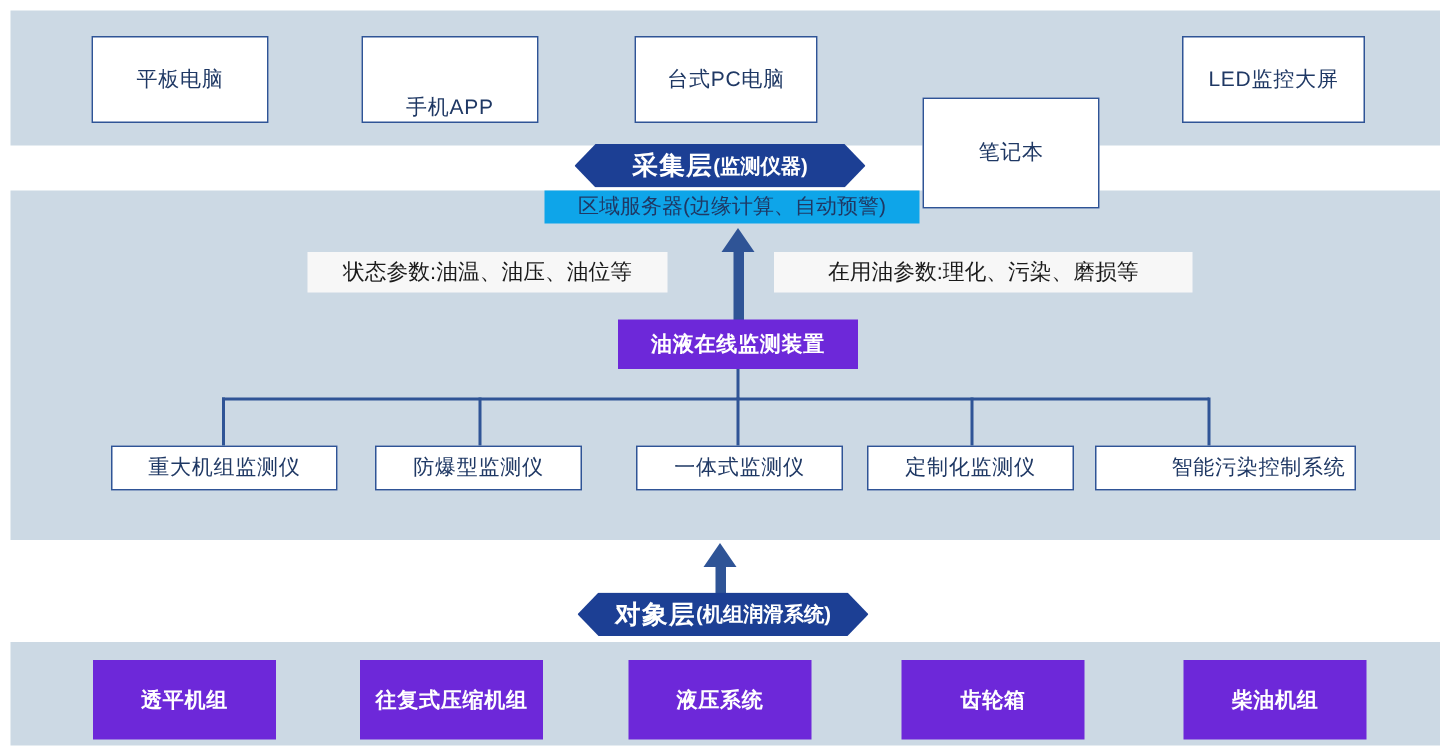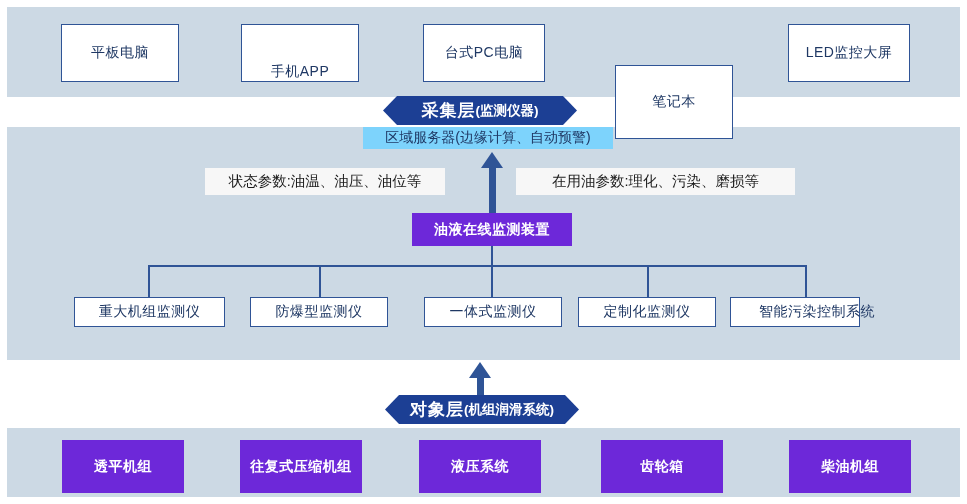--- a/index.html
+++ b/index.html
@@ -46,21 +46,21 @@
     background:#f7f7f7;
     box-sizing:border-box;
     display:flex;align-items:center;justify-content:center;
     color:#1a1a1a;
     font-size:14.5px;
     white-space:nowrap;
     padding:0 6px;
   }
   .whitelabel{
     position:absolute;
-    background:#7dd3fc;
+    background:#0ea5e9;
     box-sizing:border-box;
     display:flex;align-items:center;justify-content:center;
     color:#1f3864;
     font-size:14px;
     white-space:nowrap;
     padding:0 6px;
   }
 
   
   .hexbanner{
@@ -148,21 +148,21 @@
   </div>
   <div class="wbox" style="left:250px;top:297px;width:138px;height:30px;">
     <span>防爆型监测仪</span>
   </div>
   <div class="wbox" style="left:424px;top:297px;width:138px;height:30px;">
     <span>一体式监测仪</span>
   </div>
   <div class="wbox" style="left:578px;top:297px;width:138px;height:30px;">
     <span>定制化监测仪</span>
   </div>
-  <div class="wbox" style="left:730px;top:297px;width:130px;height:30px;padding-left:44px;">
+  <div class="wbox" style="left:730px;top:297px;width:174px;height:30px;padding-left:44px;">
     <span>智能污染控制系统</span>
   </div>
 
   <div class="shaft" style="left:476.5px;top:378px;width:7px;height:25px;"></div>
   <div class="arrow-up" style="left:469px;top:362px;"></div>
 
   <div class="hexbanner" style="left:385px;top:395px;width:194px;height:29px;text-align:center;">
     <span class="big">对象层</span>
       <span class="small"> (机组润滑系统)</span>
   </div>

